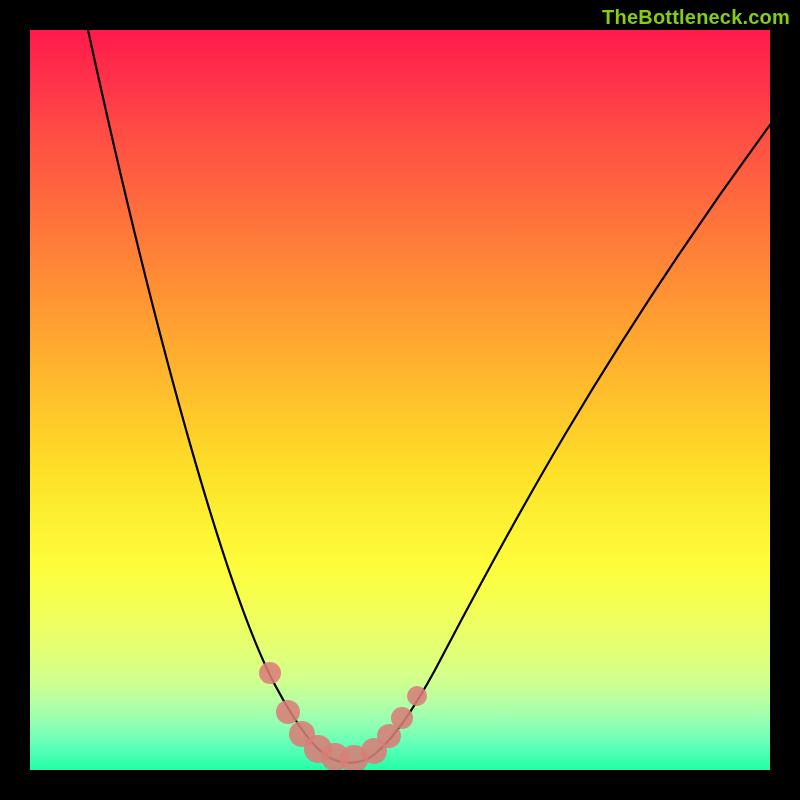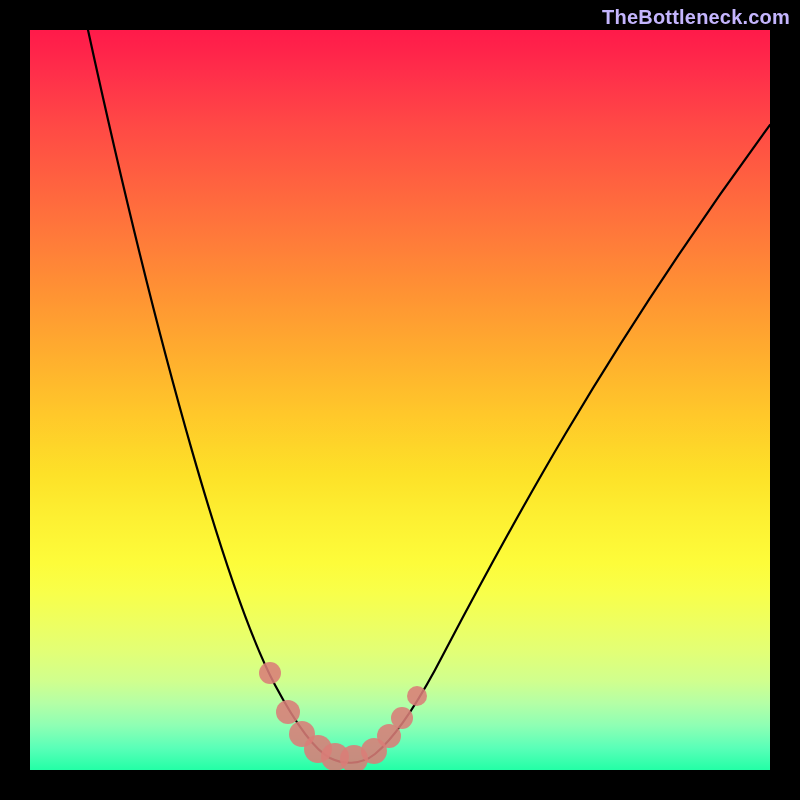--- a/index.html
+++ b/index.html
@@ -50,21 +50,21 @@
       #b4ffa6 91%,
       #8effb4 94%,
       #5affb8 97%,
       #23ffa6 100%
     );
   }
   .watermark {
     position: absolute;
     top: 6px;
     right: 10px;
-    color: #c4b5fd;
+    color: #84cc16;
     font-size: 20px;
     font-weight: 600;
     letter-spacing: 0.2px;
     user-select: none;
   }
   svg.curve {
     position: absolute;
     inset: 0;
     width: 100%;
     height: 100%;

